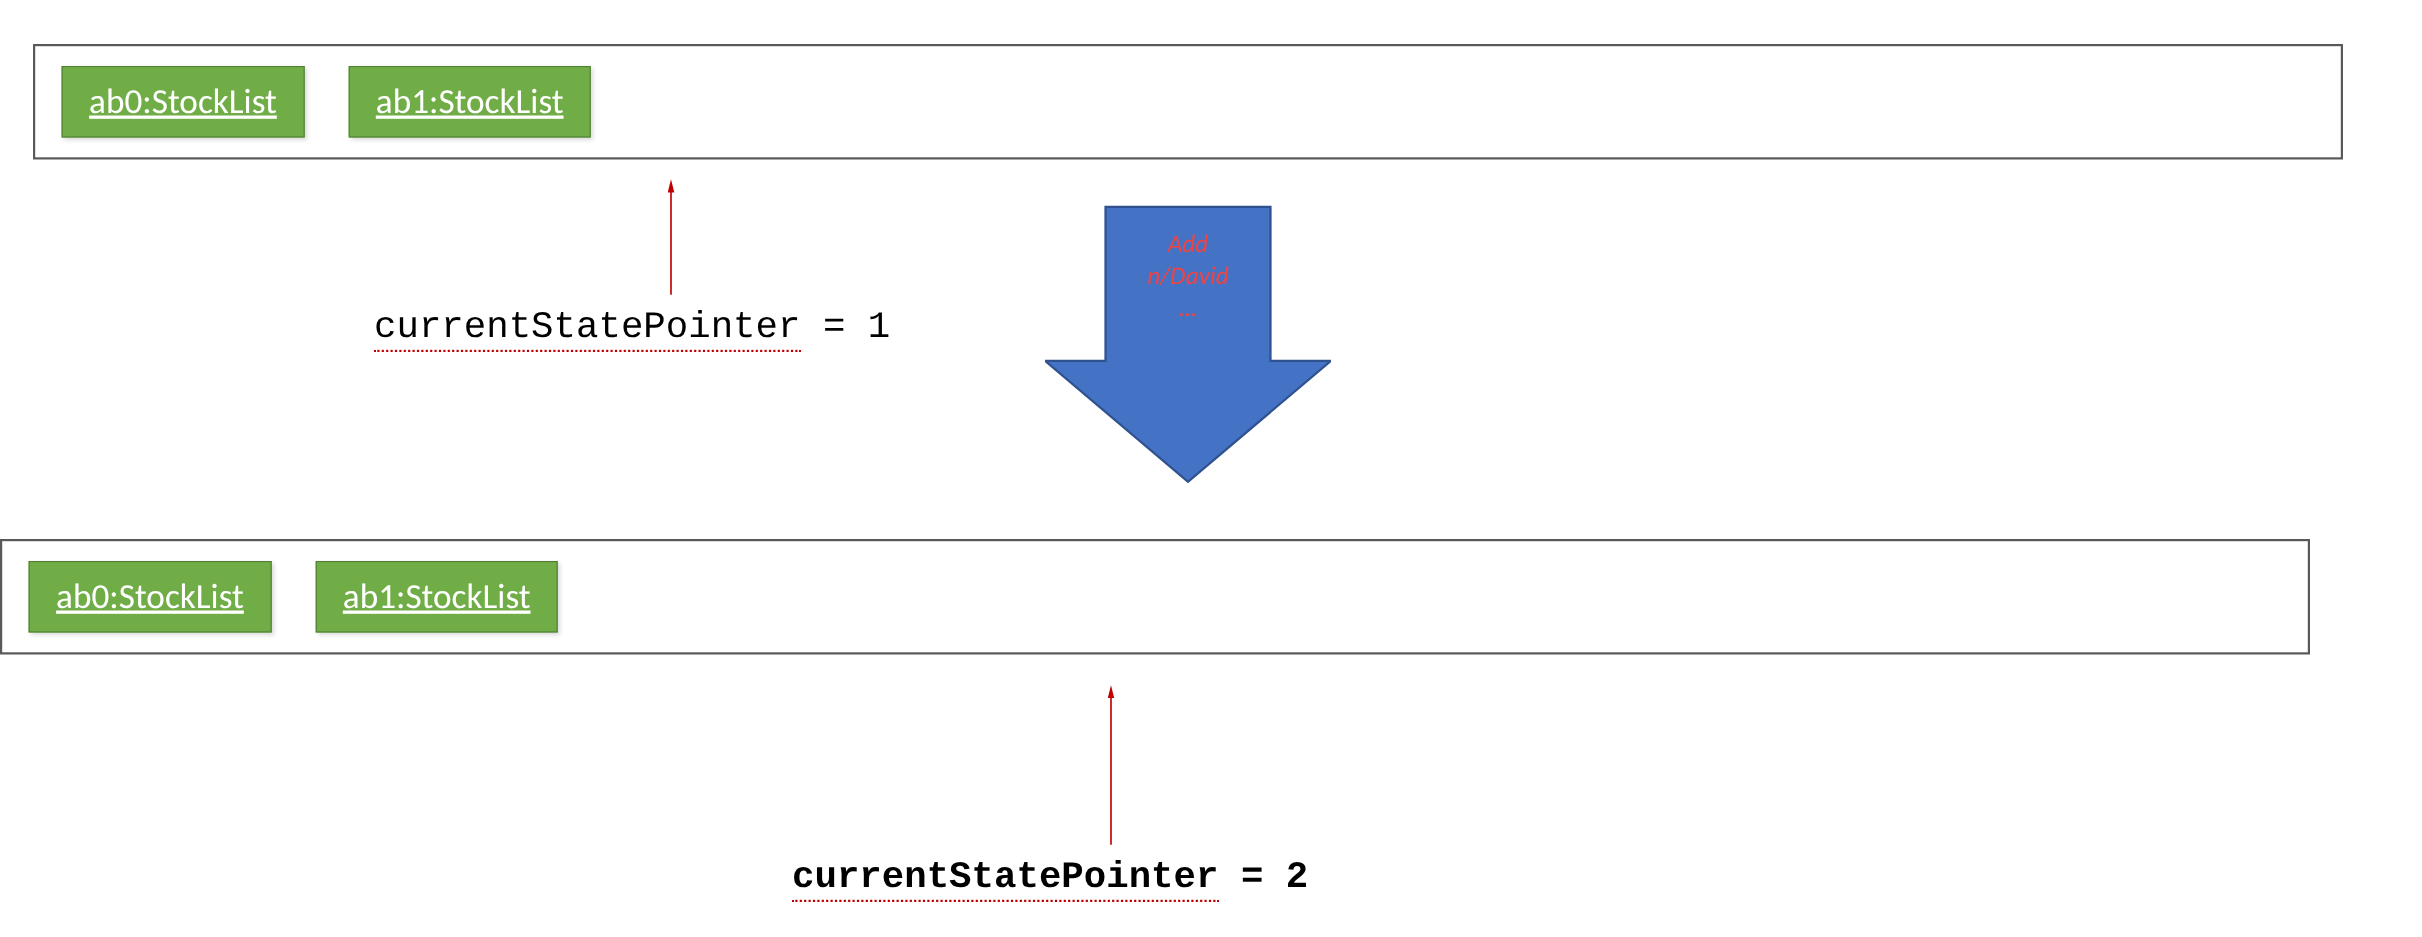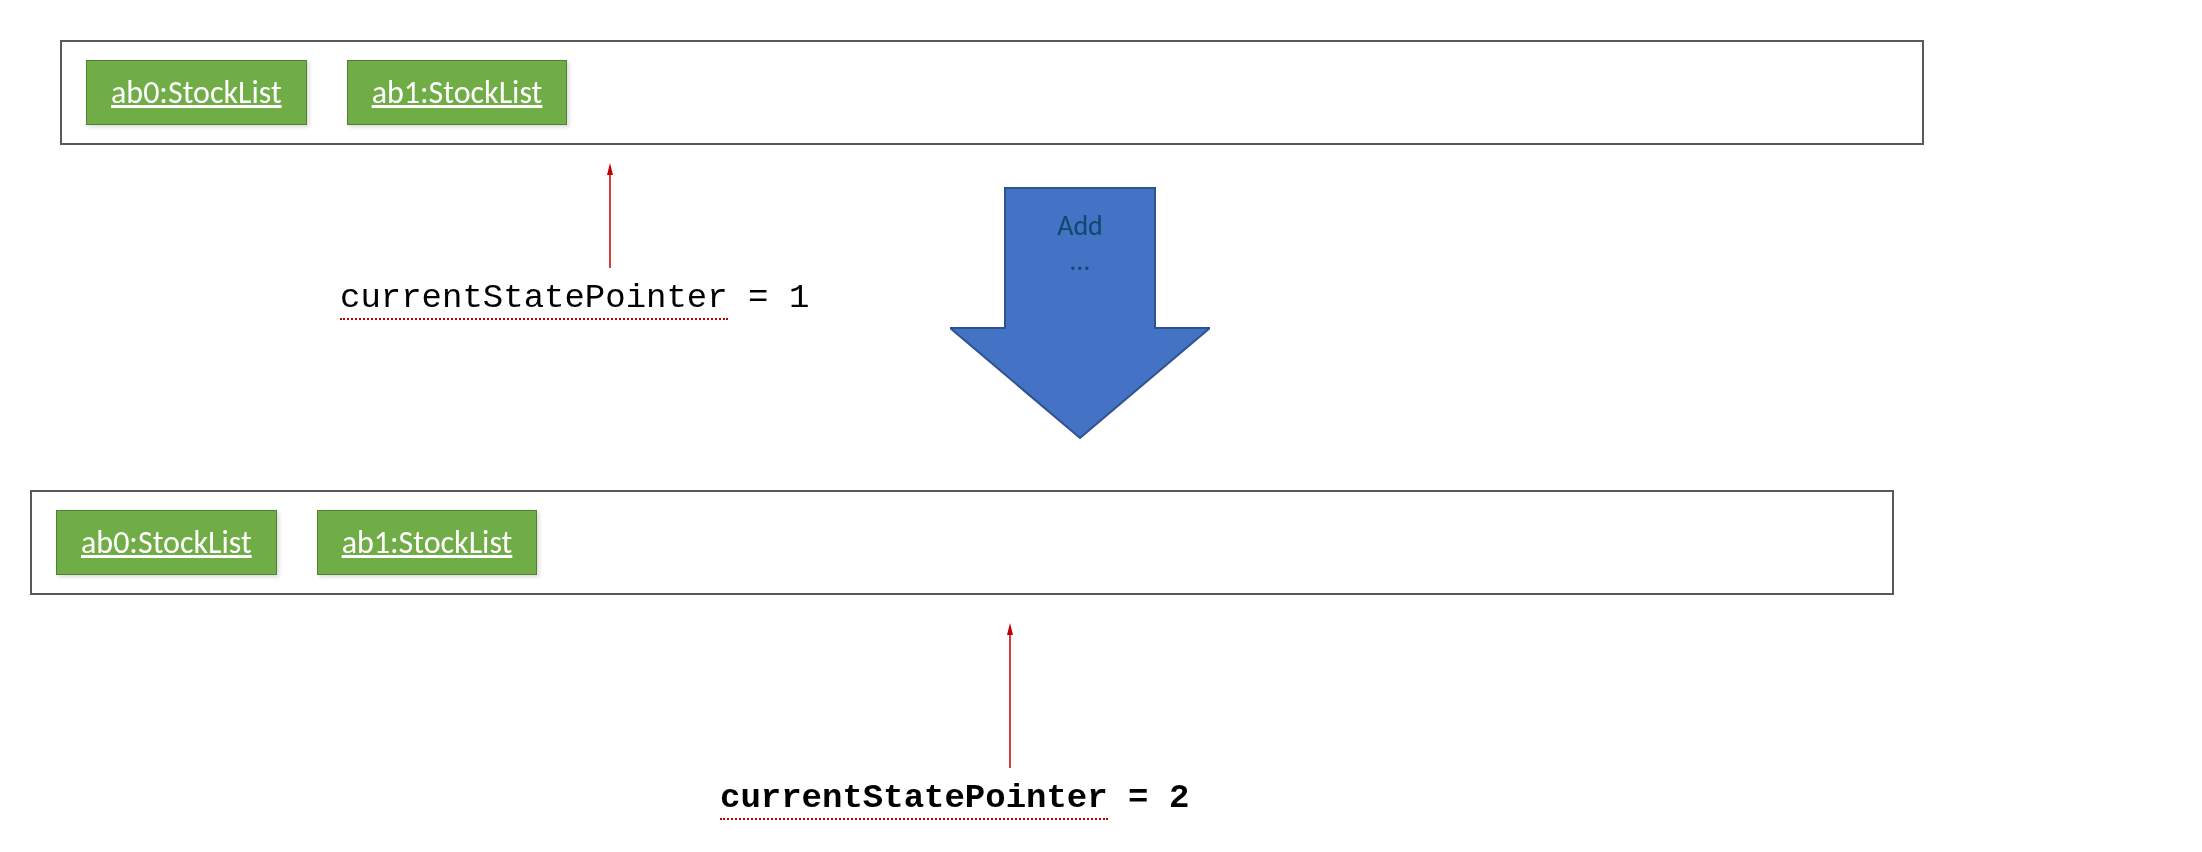--- a/index.html
+++ b/index.html
@@ -10,22 +10,21 @@
     background: white;
     width: 2202px;
     height: 852px;
     position: relative;
   }
   .state-container {
     border: 2px solid #595959;
     padding: 18px 24px;
     display: flex;
     gap: 40px;
-    width: 1864px;
-    margin-left: 30px;
+    width: 2100px;
   }
   .state-box {
     background: #70AD47;
     border: 1.5px solid #507E32;
     color: white;
     padding: 12px 24px;
     font-size: 32px;
     text-decoration: underline;
     white-space: nowrap;
     box-shadow: 2px 2px 4px rgba(0,0,0,0.15);
@@ -46,25 +45,26 @@
     position: absolute;
     left: 950px;
     top: 178px;
   }
   .big-arrow-text {
     position: absolute;
     top: 30px;
     left: 0;
     width: 260px;
     text-align: center;
-    color: #0c4a6e;
-    font-size: 28px;
+    color: #ef4444;
+    font-size: 23px;
     line-height: 1.25;
     z-index: 2;
     font-family: Calibri, "Segoe UI", sans-serif;
+    font-style: italic;
   }
   .top-state { margin-top: 10px; }
   .pointer1-block {
     position: absolute;
     left: 340px;
     top: 163px;
   }
   .pointer2-block {
     position: absolute;
     left: 720px;
@@ -109,20 +109,21 @@
     <span class="mono">currentStatePointer</span><span> = </span><span>1</span>
   </div>
 </div>
 
 <div class="big-arrow-wrap">
   <svg width="260" height="270">
     <path d="M55 10 L205 10 L205 150 L260 150 L130 260 L0 150 L55 150 Z" fill="#4472C4" stroke="#2F528F" stroke-width="2"></path>
   </svg>
   <div class="big-arrow-text">
     <div>Add</div>
+    <div>n/David</div>
     <div>…</div>
   </div>
 </div>
 
 <div class="state2-wrap">
   <div class="state-container">
     <div class="state-box">ab0:StockList</div>
     <div class="state-box">ab1:StockList</div>
   </div>
 </div>

